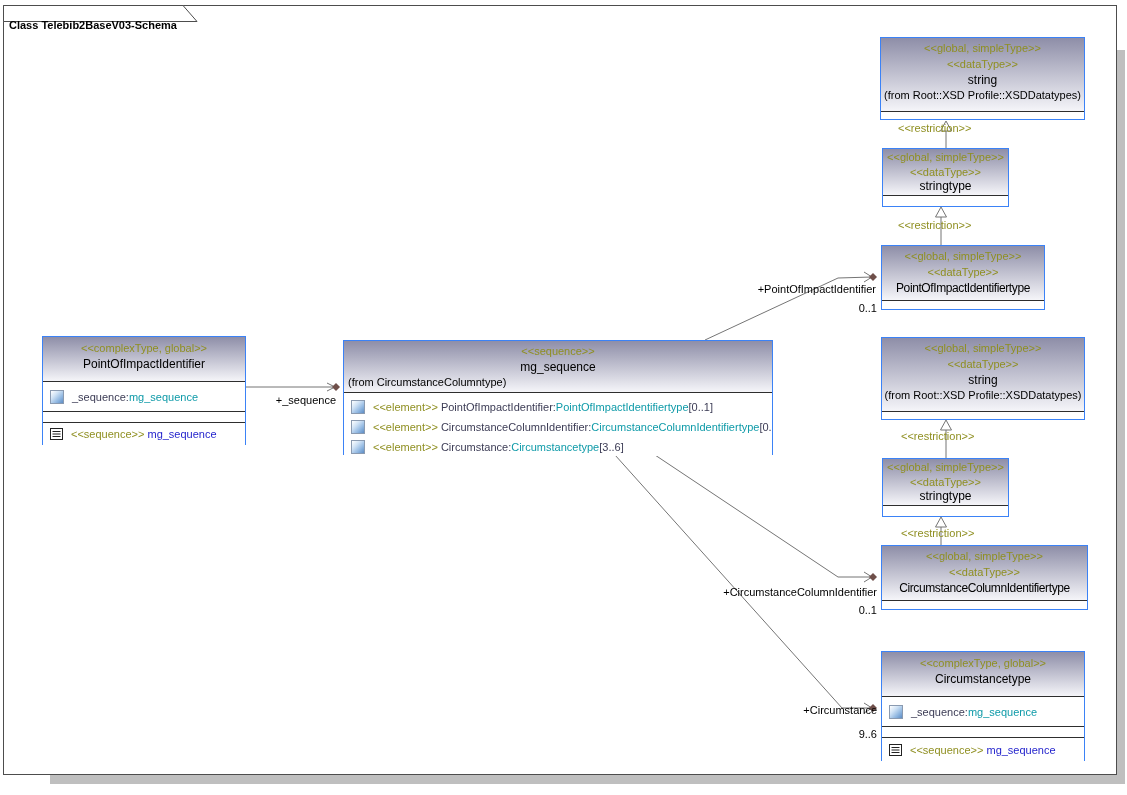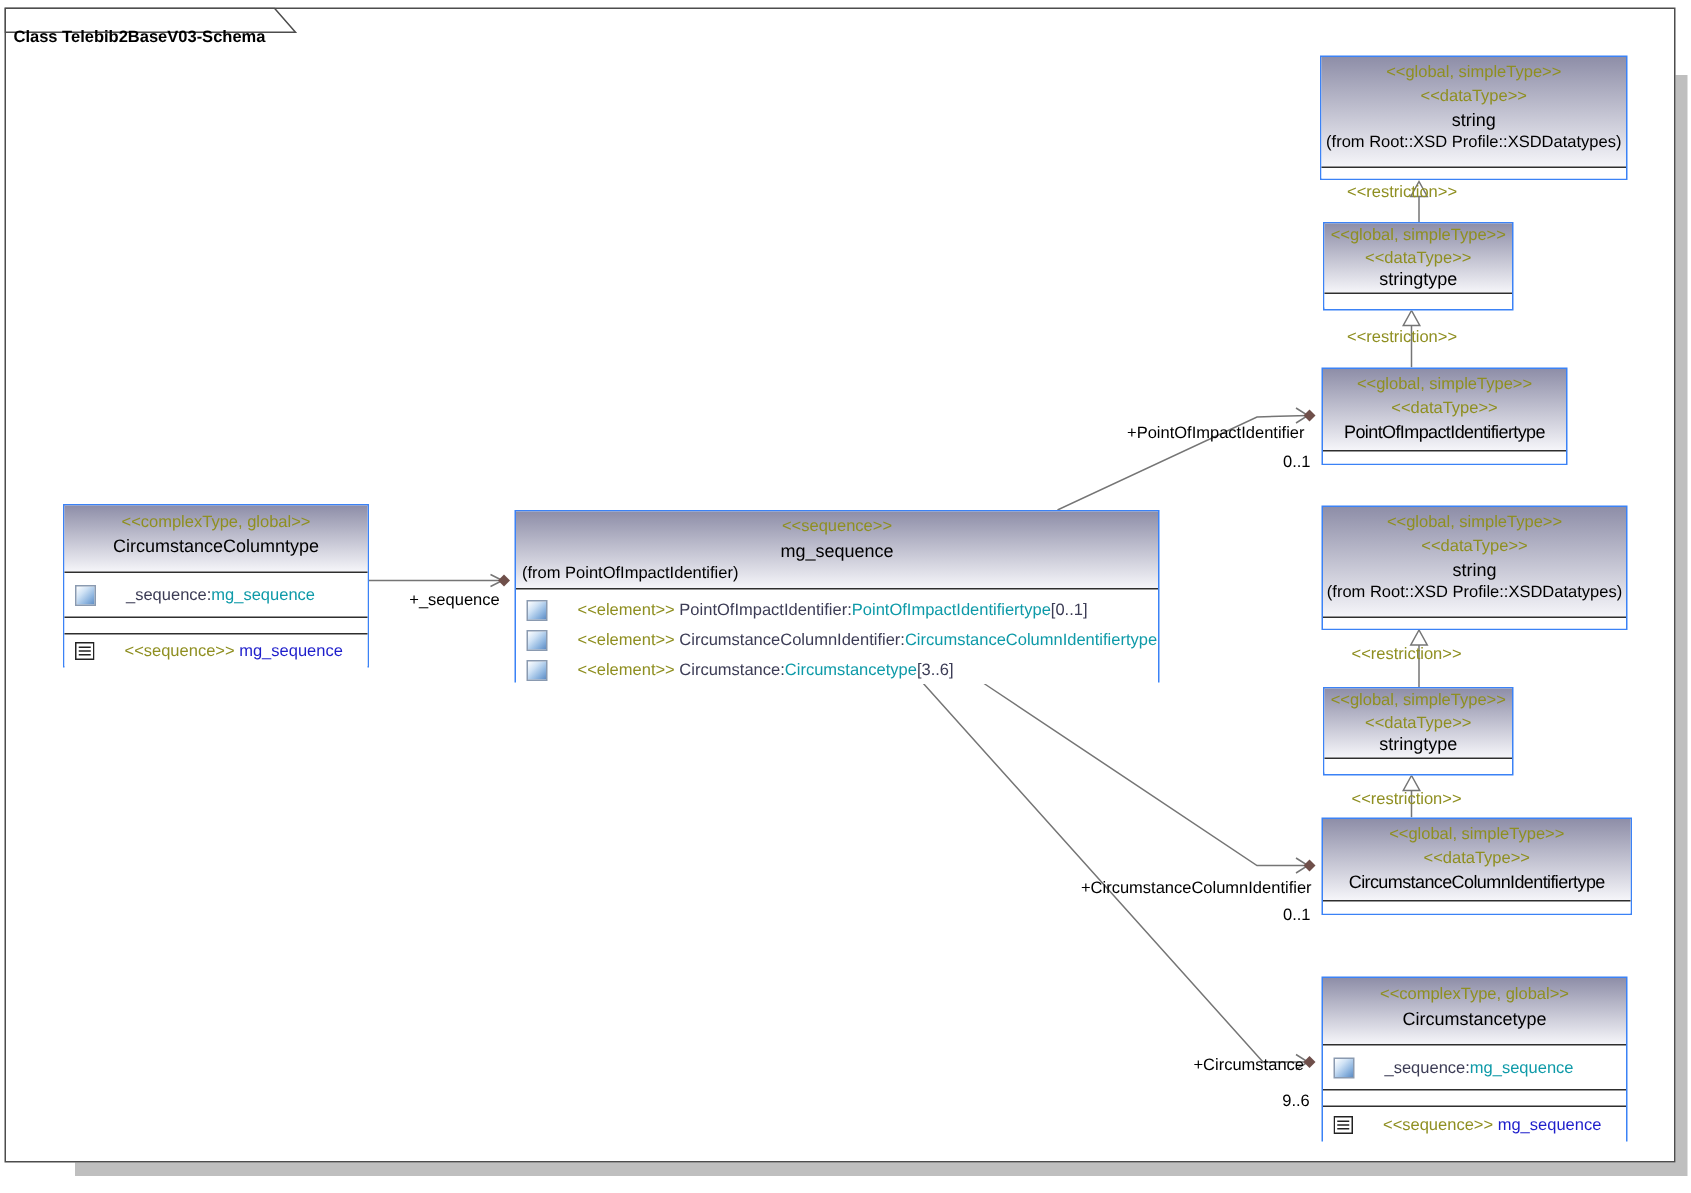--- a/index.html
+++ b/index.html
@@ -16,31 +16,31 @@
   #tab .tab-text{position:absolute;left:6px;top:14px;font-size:11px;font-weight:bold;color:#000;white-space:nowrap;}
 
   
   .box{position:absolute;background:#ffffff;border:1px solid #3b82f6;box-sizing:border-box;}
   .hdr{background:linear-gradient(#8e8ea8,#f5f5f9);text-align:center;overflow:hidden;}
   .st{color:#8f8f21;font-size:11px;line-height:16px;white-space:nowrap;}
   .nm{color:#000;font-weight:normal;font-size:12px;line-height:16px;white-space:nowrap;}
   .nm-tight{letter-spacing:-0.4px;}
   .from{color:#000;font-size:11px;line-height:15px;white-space:nowrap;}
   .cmp{border-top:1px solid #2e2e2e;background:#fff;overflow:hidden;box-sizing:border-box;}
-  .row{display:flex;align-items:center;gap:20px;padding:3px 4px 0 7px;font-size:11px;white-space:nowrap;}
+  .row{display:flex;align-items:center;gap:8px;padding:3px 4px 0 7px;font-size:11px;white-space:nowrap;}
   .cube{width:12px;height:12px;flex:0 0 12px;border:1px solid #8a9ab0;
         background:linear-gradient(135deg,#ffffff 0%,#cfe2f5 35%,#8fb6e0 70%,#5d8cc4 100%);}
   .licon{width:13px;height:12px;flex:0 0 13px;}
   .member{color:#3c3c55;}
   .tlink{color:#0e9aa8;}
   .olink{color:#1e1ecb;}
   .stin{color:#8f8f21;}
 
   
-  .clabel{position:absolute;font-size:11px;color:#000;white-space:nowrap;text-align:center;}
+  .clabel{position:absolute;font-size:11px;color:#000;white-space:nowrap;text-align:right;}
   .rlabel{position:absolute;font-size:11px;color:#8f8f21;white-space:nowrap;}
 
   svg{display:block;}
 </style>
 </head>
 <body>
 
 <div id="stage">
 
   <div class="shadow" style="left:50px;top:775px;width:1072px;height:9px;"></div>
@@ -123,21 +123,21 @@
       <div class="st">&lt;&lt;global, simpleType&gt;&gt;</div>
       <div class="st">&lt;&lt;dataType&gt;&gt;</div>
       <div class="nm nm-tight">PointOfImpactIdentifiertype</div>
     </div>
     <div class="cmp" style="height:9px;"></div>
   </div>
 
   <div class="box" style="left:42px;top:336px;width:204px;height:109px;">
     <div class="hdr" style="height:41px;padding-top:3px;">
       <div class="st">&lt;&lt;complexType, global&gt;&gt;</div>
-      <div class="nm">CircumstanceColumntype</div>
+      <div class="nm">PointOfImpactIdentifier</div>
     </div>
     <div class="cmp" style="height:30px;">
       <div class="row" style="padding-top:8px;">
         <span class="cube"></span>
         <span><span class="member">_sequence:</span><span class="tlink">mg_sequence</span></span>
       </div>
     </div>
     <div class="cmp" style="height:11px;"></div>
     <div class="cmp" style="height:25px;">
       <div class="row" style="padding-top:5px;">
@@ -149,21 +149,21 @@
         </svg>
         <span><span class="stin">&lt;&lt;sequence&gt;&gt;</span> <span class="olink">mg_sequence</span></span>
       </div>
     </div>
   </div>
 
   <div class="box" style="left:343px;top:340px;width:430px;height:115px;">
     <div class="hdr" style="height:49px;padding-top:2px;">
       <div class="st">&lt;&lt;sequence&gt;&gt;</div>
       <div class="nm">mg_sequence</div>
-      <div class="from" style="text-align:left;padding-left:4px;">(from PointOfImpactIdentifier)</div>
+      <div class="from" style="text-align:left;padding-left:4px;">(from CircumstanceColumntype)</div>
     </div>
     <div class="cmp" style="height:64px;padding-top:4px;">
       <div class="row" style="height:20px;padding-top:0;text-align:center;">
         <span class="cube"></span>
         <span><span class="stin">&lt;&lt;element&gt;&gt;</span> <span class="member">PointOfImpactIdentifier:</span><span class="tlink">PointOfImpactIdentifiertype</span><span class="member">[0..1]</span></span>
       </div>
       <div class="row" style="height:20px;padding-top:0;">
         <span class="cube"></span>
         <span><span class="stin">&lt;&lt;element&gt;&gt;</span> <span class="member">CircumstanceColumnIdentifier:</span><span class="tlink">CircumstanceColumnIdentifiertype</span><span class="member">[0..1]</span></span>
       </div>

